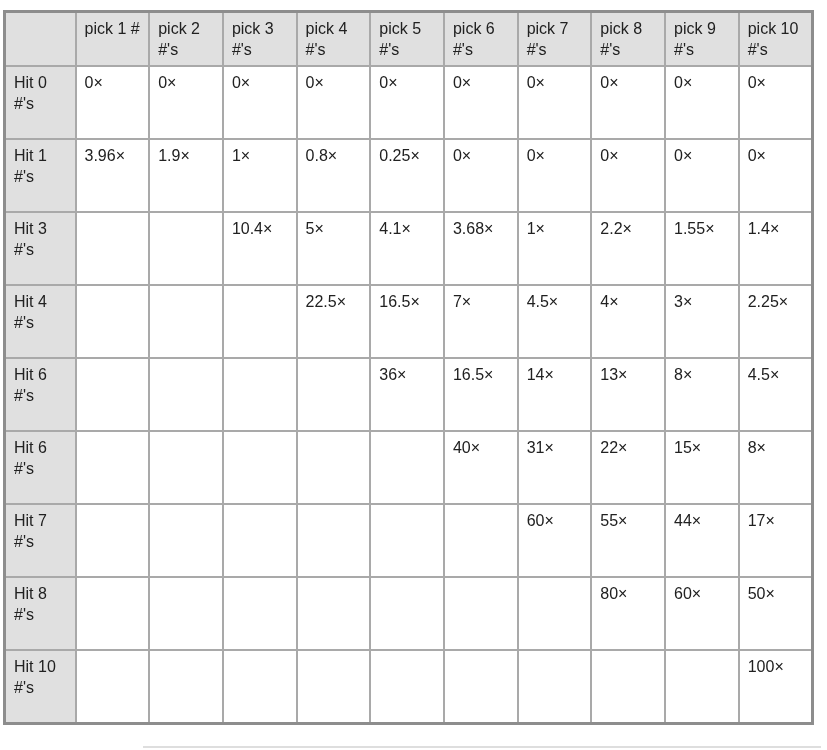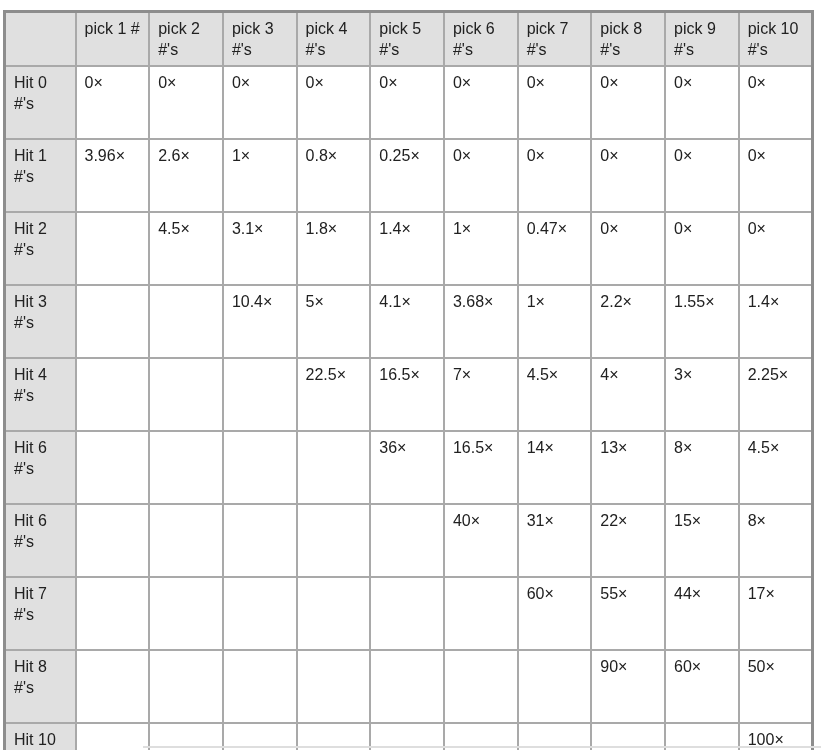--- a/index.html
+++ b/index.html
@@ -89,39 +89,26 @@
         <td>0×</td>
         <td>0×</td>
         <td>0×</td>
         <td>0×</td>
         <td>0×</td>
         <td>0×</td>
       </tr>
       <tr class="data-row">
         <th>Hit 1 #'s</th>
         <td>3.96×</td>
-        <td>2.6×</td>
+        <td>1.9×</td>
         <td>1×</td>
         <td>0.8×</td>
         <td>0.25×</td>
         <td>0×</td>
         <td>0×</td>
-        <td>0×</td>
-        <td>0×</td>
-        <td>0×</td>
-      </tr>
-      <tr class="data-row">
-        <th>Hit 2 #'s</th>
-        <td></td>
-        <td>4.5×</td>
-        <td>3.1×</td>
-        <td>1.8×</td>
-        <td>1.4×</td>
-        <td>1×</td>
-        <td>0.47×</td>
         <td>0×</td>
         <td>0×</td>
         <td>0×</td>
       </tr>
       <tr class="data-row">
         <th>Hit 3 #'s</th>
         <td></td>
         <td></td>
         <td>10.4×</td>
         <td>5×</td>
@@ -186,21 +173,21 @@
       </tr>
       <tr class="data-row">
         <th>Hit 8 #'s</th>
         <td></td>
         <td></td>
         <td></td>
         <td></td>
         <td></td>
         <td></td>
         <td></td>
-        <td>90×</td>
+        <td>80×</td>
         <td>60×</td>
         <td>50×</td>
       </tr>
       <tr class="data-row">
         <th>Hit 10 #'s</th>
         <td></td>
         <td></td>
         <td></td>
         <td></td>
         <td></td>

